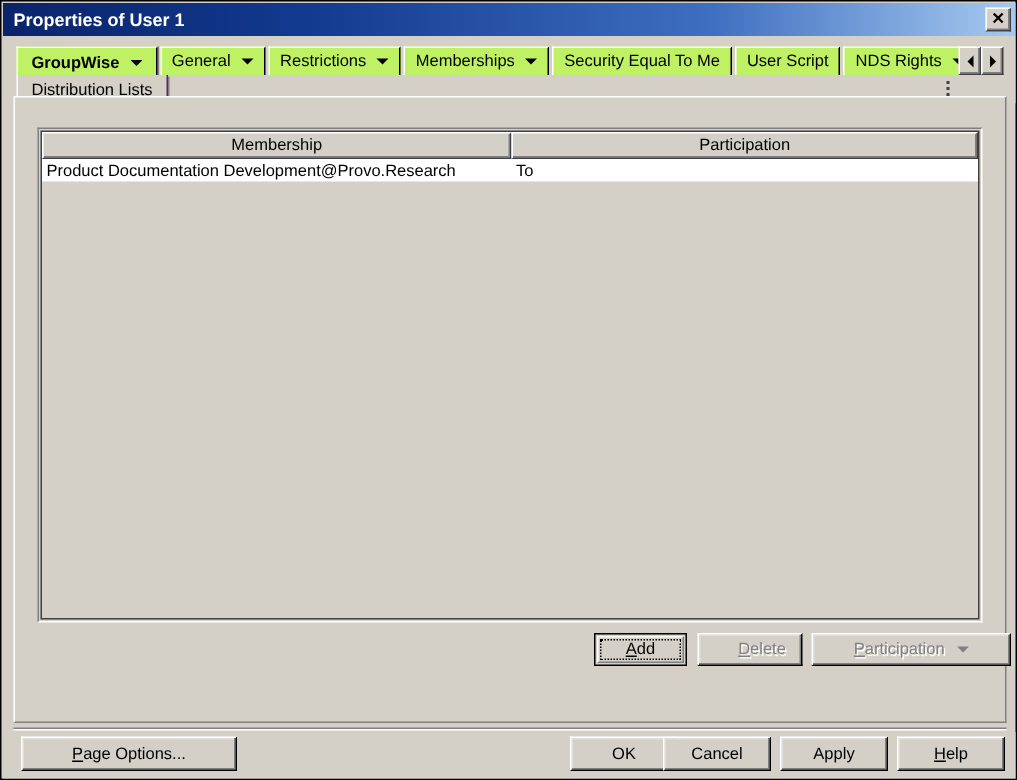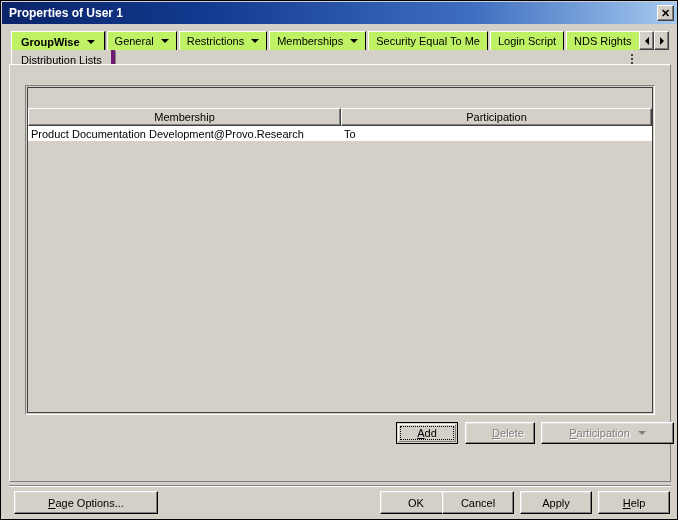--- a/index.html
+++ b/index.html
@@ -117,21 +117,21 @@
   }
   
   #tab-groupwise {
     padding: 0 9px 0 9px;
   }
   #tab-sublabel {
     height: 20px;
     box-sizing: border-box;
     background: #d4d0c8;
     border-left: 1px solid #ffffff;
-    border-right: 4px solid #701a75;
+    border-right: 1px solid #701a75;
     border-bottom: 1px solid #000000;
     box-shadow: 1px 1px 0 #808080;
     display: flex;
     align-items: center;
     padding: 0 9px;
     font-size: 11px;
     color: #000000;
     white-space: nowrap;
     cursor: default;
   }
@@ -221,21 +221,20 @@
     height: 326px;
     background: #d4d0c8;
     border: 1px solid #404040;
     box-sizing: border-box;
     overflow: hidden;
   }
   #list-header {
     display: flex;
     height: 18px;
     background: #0ea5e9;
-    margin-top: 20px;
   }
   .col-header {
     height: 18px;
     box-sizing: border-box;
     background: #d4d0c8;
     border-top: 1px solid #ffffff;
     border-left: 1px solid #ffffff;
     border-right: 1px solid #404040;
     border-bottom: 1px solid #404040;
     box-shadow: inset -1px -1px 0 #808080;
@@ -385,21 +384,21 @@
         <span class="caret"></span>
       </div>
       <div class="tab">
         <span>Memberships</span>
         <span class="caret"></span>
       </div>
       <div class="tab">
         <span>Security Equal To Me</span>
       </div>
       <div class="tab">
-        <span>Login Script</span>
+        <span>User Script</span>
       </div>
       <div class="tab">
         <span>NDS Rights</span>
         <span class="caret"></span>
       </div>
     </div>
 
     <div class="tabrow" id="tabrow2">
       <div id="tab-sublabel">
         <span>Distribution Lists</span>

